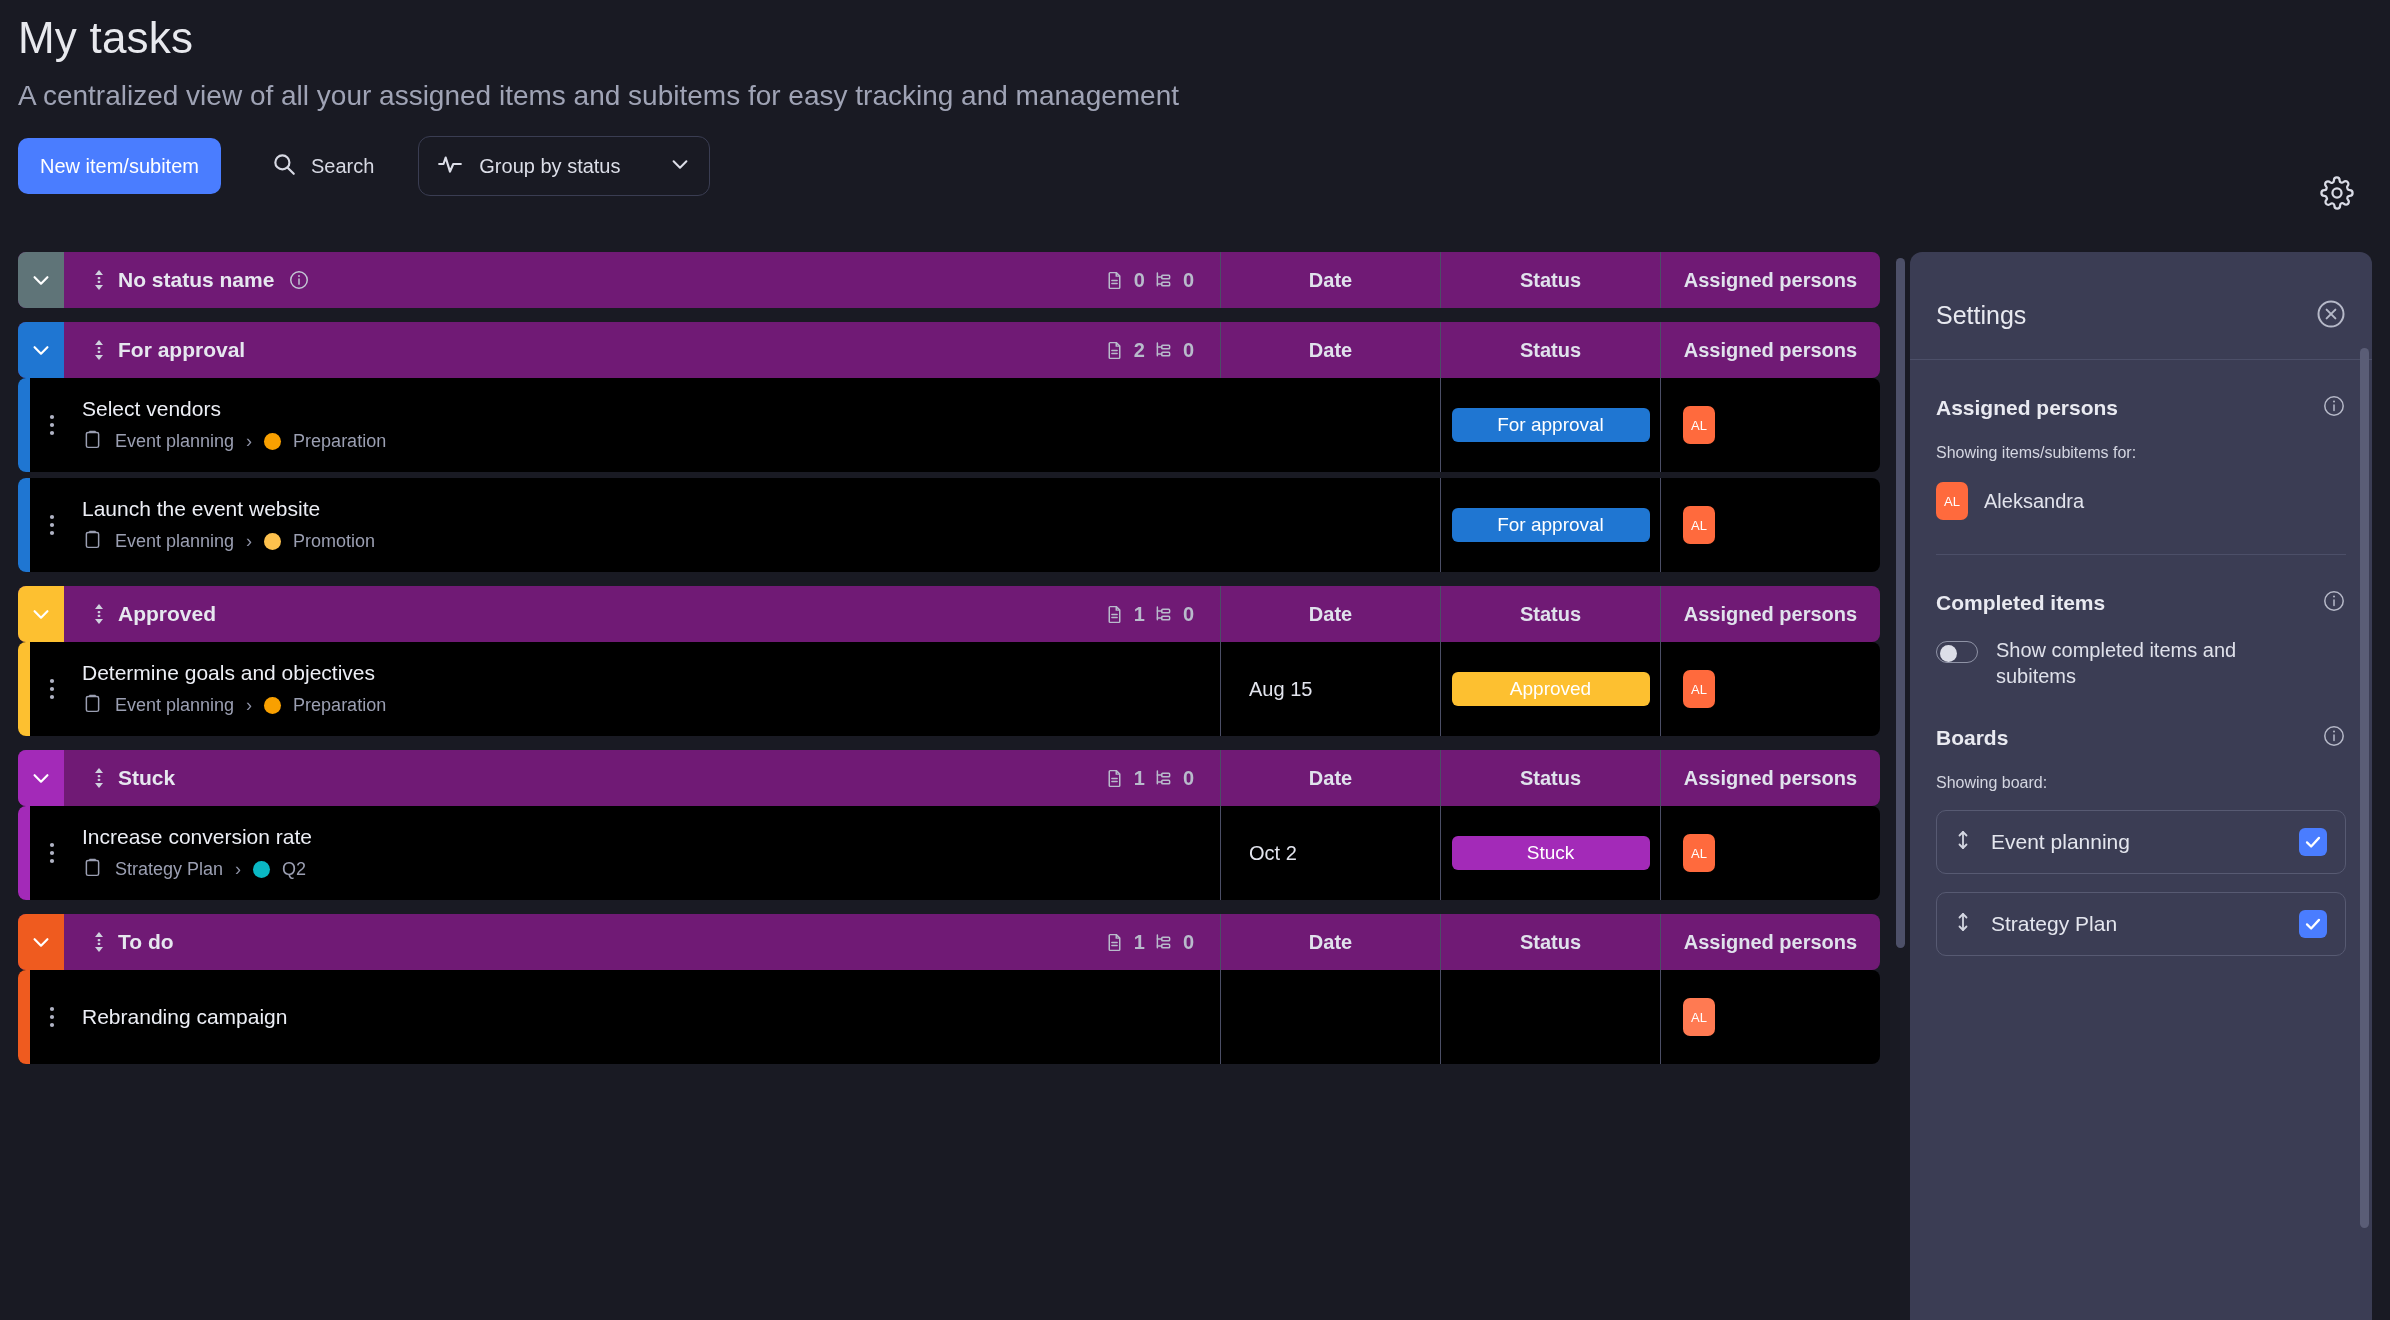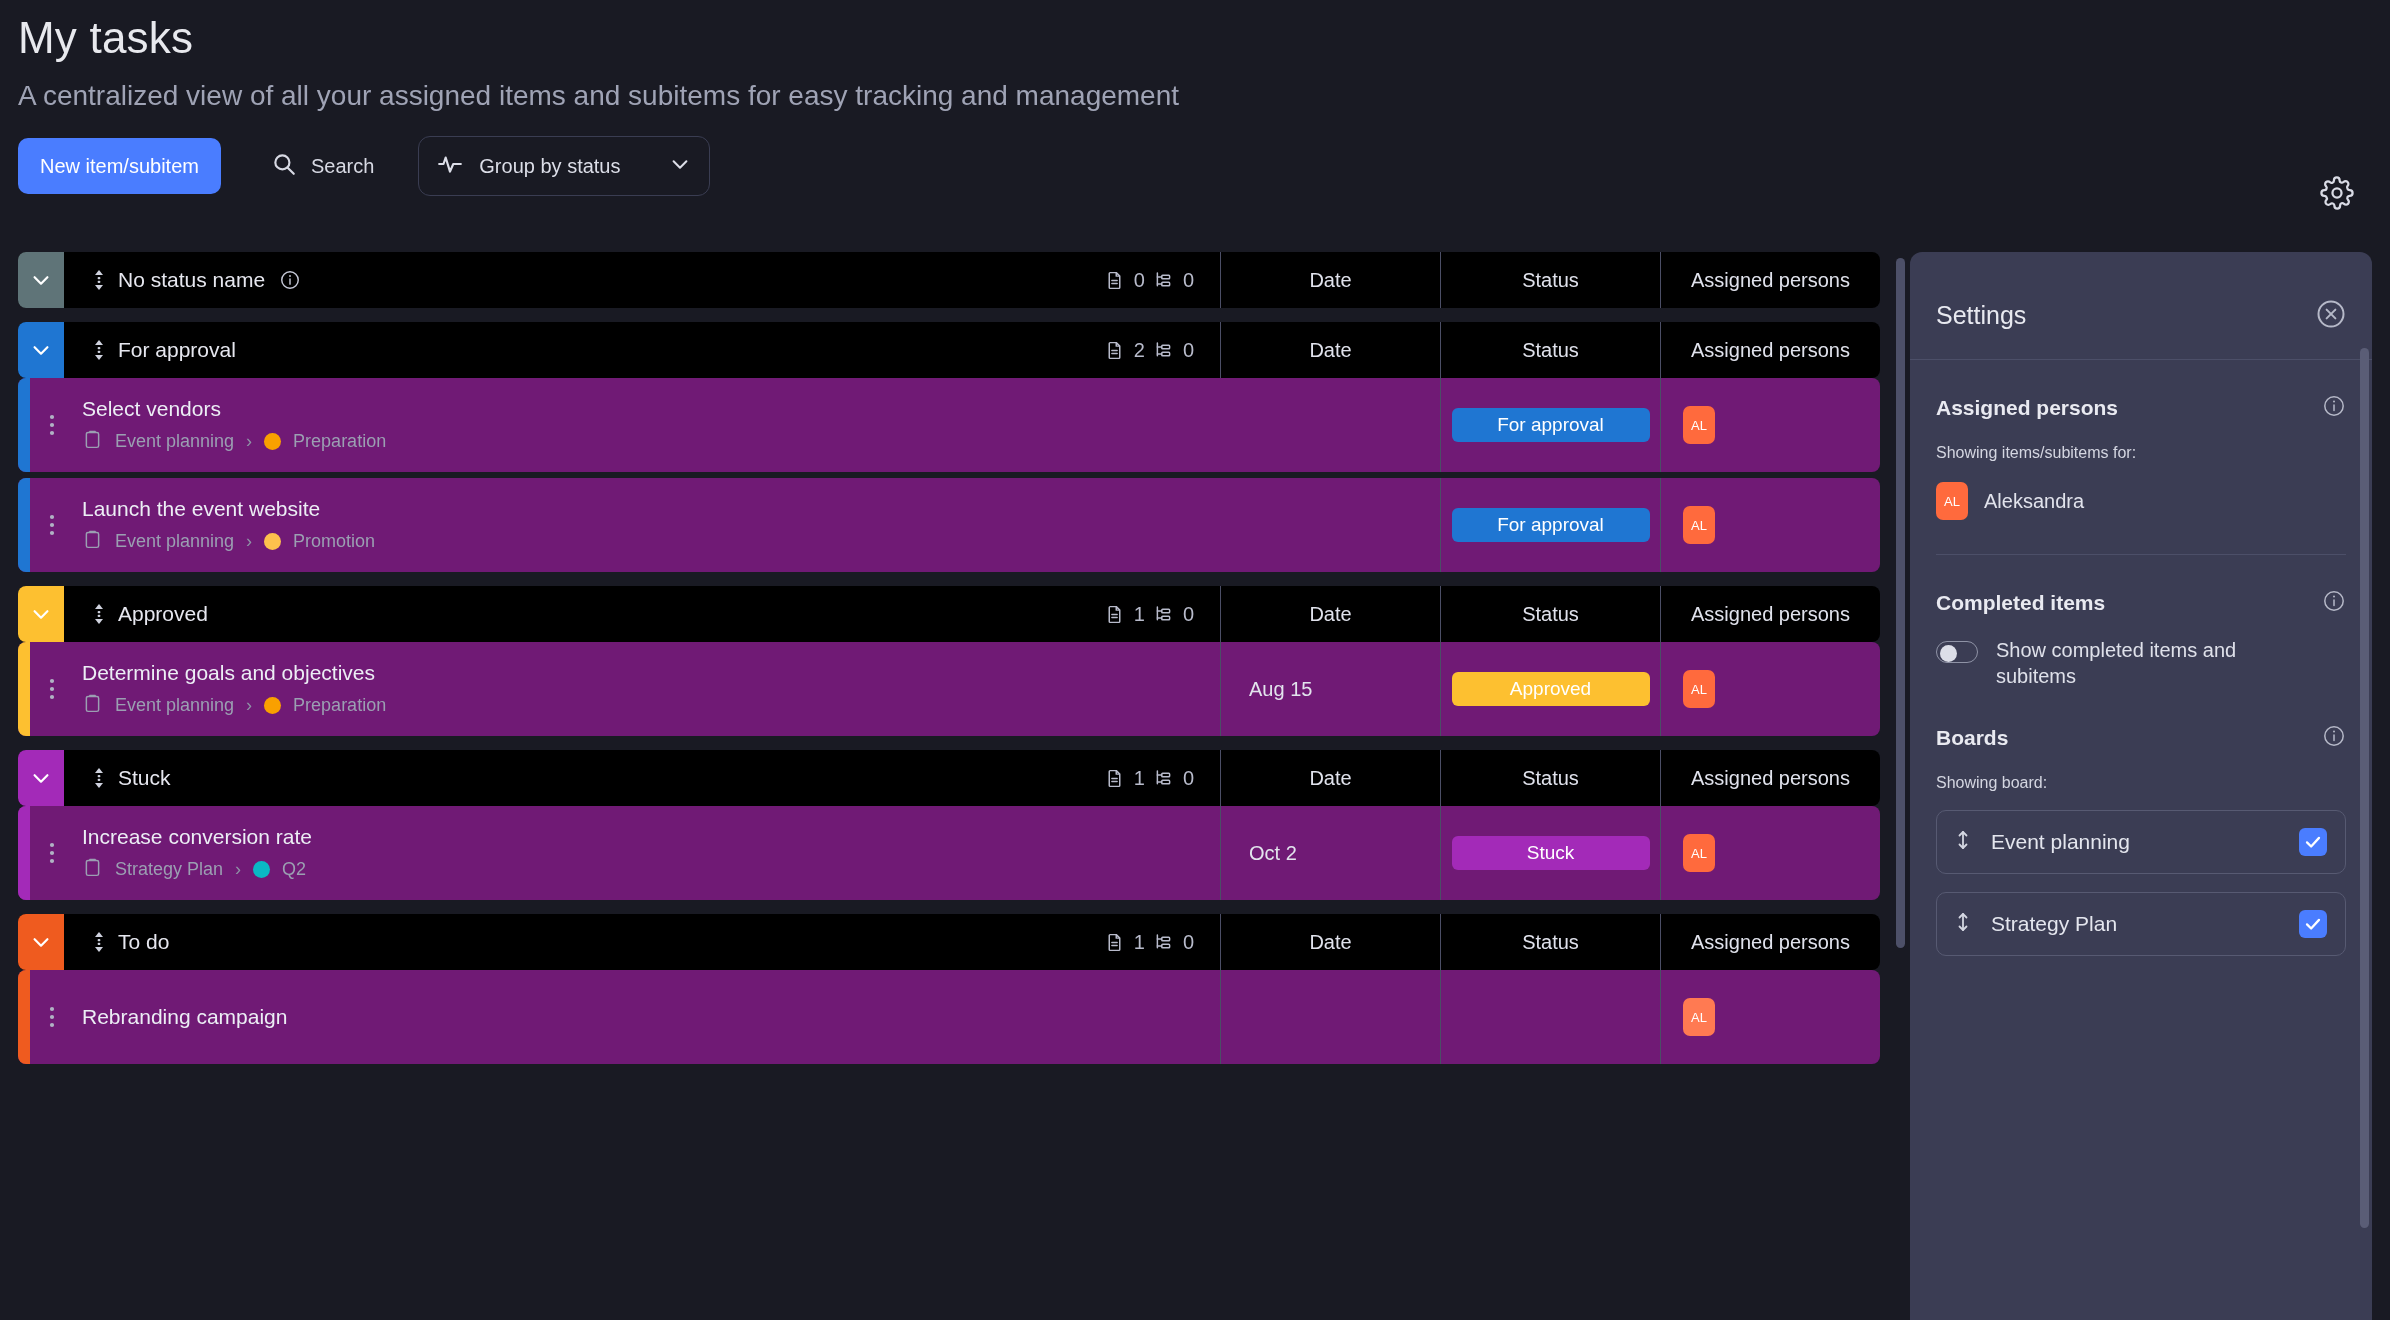--- a/index.html
+++ b/index.html
@@ -48,21 +48,21 @@
   }
 
   
   .table-wrap {
     position: absolute; left: 18px; top: 252px;
     width: 1862px; height: 1068px; overflow: hidden;
   }
   .grp-wrap { margin-bottom: 14px; }
   .grp-header {
     display: flex; align-items: stretch; height: 56px;
-    background: #000000; border-radius: 8px; overflow: hidden;
+    background: #701a75; border-radius: 8px; overflow: hidden; font-weight: bold;
   }
   .grp-color { width: 46px; display: flex; align-items: center; justify-content: center; cursor: pointer; }
   .grp-color svg { display: block; }
   .grp-main {
     flex: 1; display: flex; align-items: center; gap: 0; padding-left: 22px;
   }
   .drag-dots { width: 26px; display: flex; align-items: center; justify-content: center; cursor: grab; }
   .grp-name { font-size: 21px; color: #e6e7ef; margin-left: 6px; }
   .info-i { margin-left: 14px; display: flex; align-items: center; cursor: pointer; }
   .counts { display: flex; align-items: center; gap: 8px; margin-left: auto; padding-right: 26px; }
@@ -71,21 +71,21 @@
     display: flex; align-items: center; justify-content: center;
     font-size: 20px; color: #e0e2ec; border-left: 1px solid #4b4e66;
   }
   .col-date { width: 220px; }
   .col-status { width: 220px; }
   .col-persons { width: 220px; justify-content: center; }
 
   
   .item-row {
     display: flex; align-items: stretch; height: 94px;
-    background: #701a75; border-radius: 8px; overflow: hidden;
+    background: #000000; border-radius: 8px; overflow: hidden;
     margin-bottom: 6px; position: relative;
   }
   .item-bar { width: 12px; flex: 0 0 12px; }
   .item-kebab { width: 44px; display: flex; align-items: center; justify-content: center; cursor: pointer; }
   .item-main { flex: 1; display: flex; flex-direction: column; justify-content: center; padding-left: 8px; gap: 8px; }
   .item-title { font-size: 21px; color: #eceef5; }
   .crumbs { display: flex; align-items: center; gap: 12px; }
   .crumbs .board { font-size: 18px; color: #9b9fb2; }
   .crumbs .chev { color: #8e92a6; font-size: 18px; }
   .dot { width: 17px; height: 17px; border-radius: 50%; display: inline-block; }

